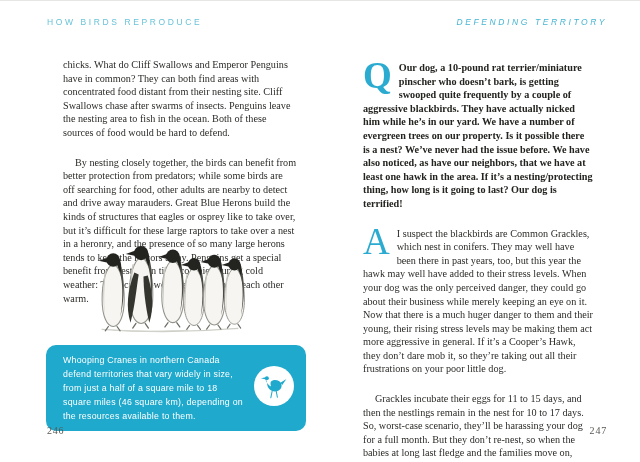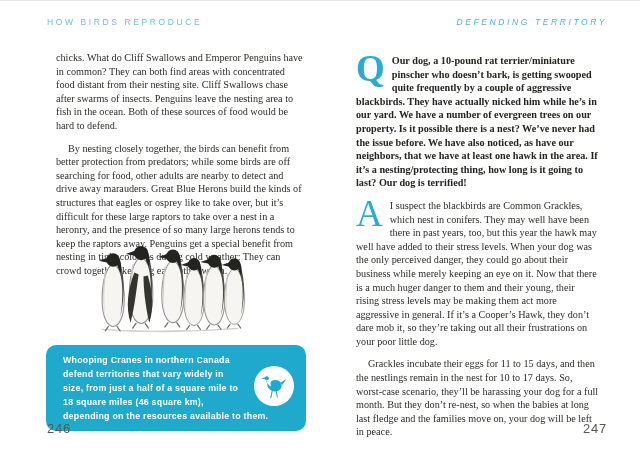--- a/index.html
+++ b/index.html
@@ -28,21 +28,21 @@
   }
   .page.left .running-head{left:31px;color:#68c3d9;}
   .page.right .running-head{right:33px;color:#46b5d3;font-style:italic;margin-left:12px;}
 
   .body-col{
     position:absolute;left:31px;top:41px;width:266px;
     font-size:10.2px;line-height:13.6px;color:#2b2b28;
     text-align:left;
   }
   .page.right .body-col{left:27px;top:44px;width:262px;}
-  .body-col p{margin:9px;}
+  .body-col p{margin:16px;}
   .body-col p.indent{text-indent:12px;}
 
   .qa-q{font-weight:bold;color:#23231f;}
   .dropcap{
     float:left;
     font-family:"Liberation Serif", serif;
     font-size:37px;line-height:28px;
     color:#2babd0;
     margin:1px 7px 0 0;
   }
@@ -54,32 +54,32 @@
   }
 
   .callout{
     position:absolute;left:30px;top:344px;width:260px;
     box-sizing:border-box;
     background:#1fa9cc;border-radius:10px;
     padding:8px 12px 8px 17px;
     min-height:68px;
     font-family:"Liberation Sans", sans-serif;
     font-size:8.8px;line-height:14px;letter-spacing:0.25px;
-    color:#ffffff;font-weight:700;
+    color:#ffffff;font-weight:400;
   }
   .callout .crane-bubble{
     float:right;width:40px;height:40px;border-radius:50%;
     background:#ffffff;margin:13px 0 0 8px;
     display:flex;align-items:center;justify-content:center;
   }
 
   .page-number{
     position:absolute;bottom:27px;
-    font-family:Liberation Sans, sans-serif;
-    font-size:13px;letter-spacing:0.8px;color:#575753;
+    font-family:Liberation Serif, serif;
+    font-size:10px;letter-spacing:0.8px;color:#575753;
   }
   .page.left .page-number{left:31px;}
   .page.right .page-number{right:33px;margin-left:9px;}
 </style>
 </head>
 <body>
 
 <div class="spread">
 
   <div class="page left">

